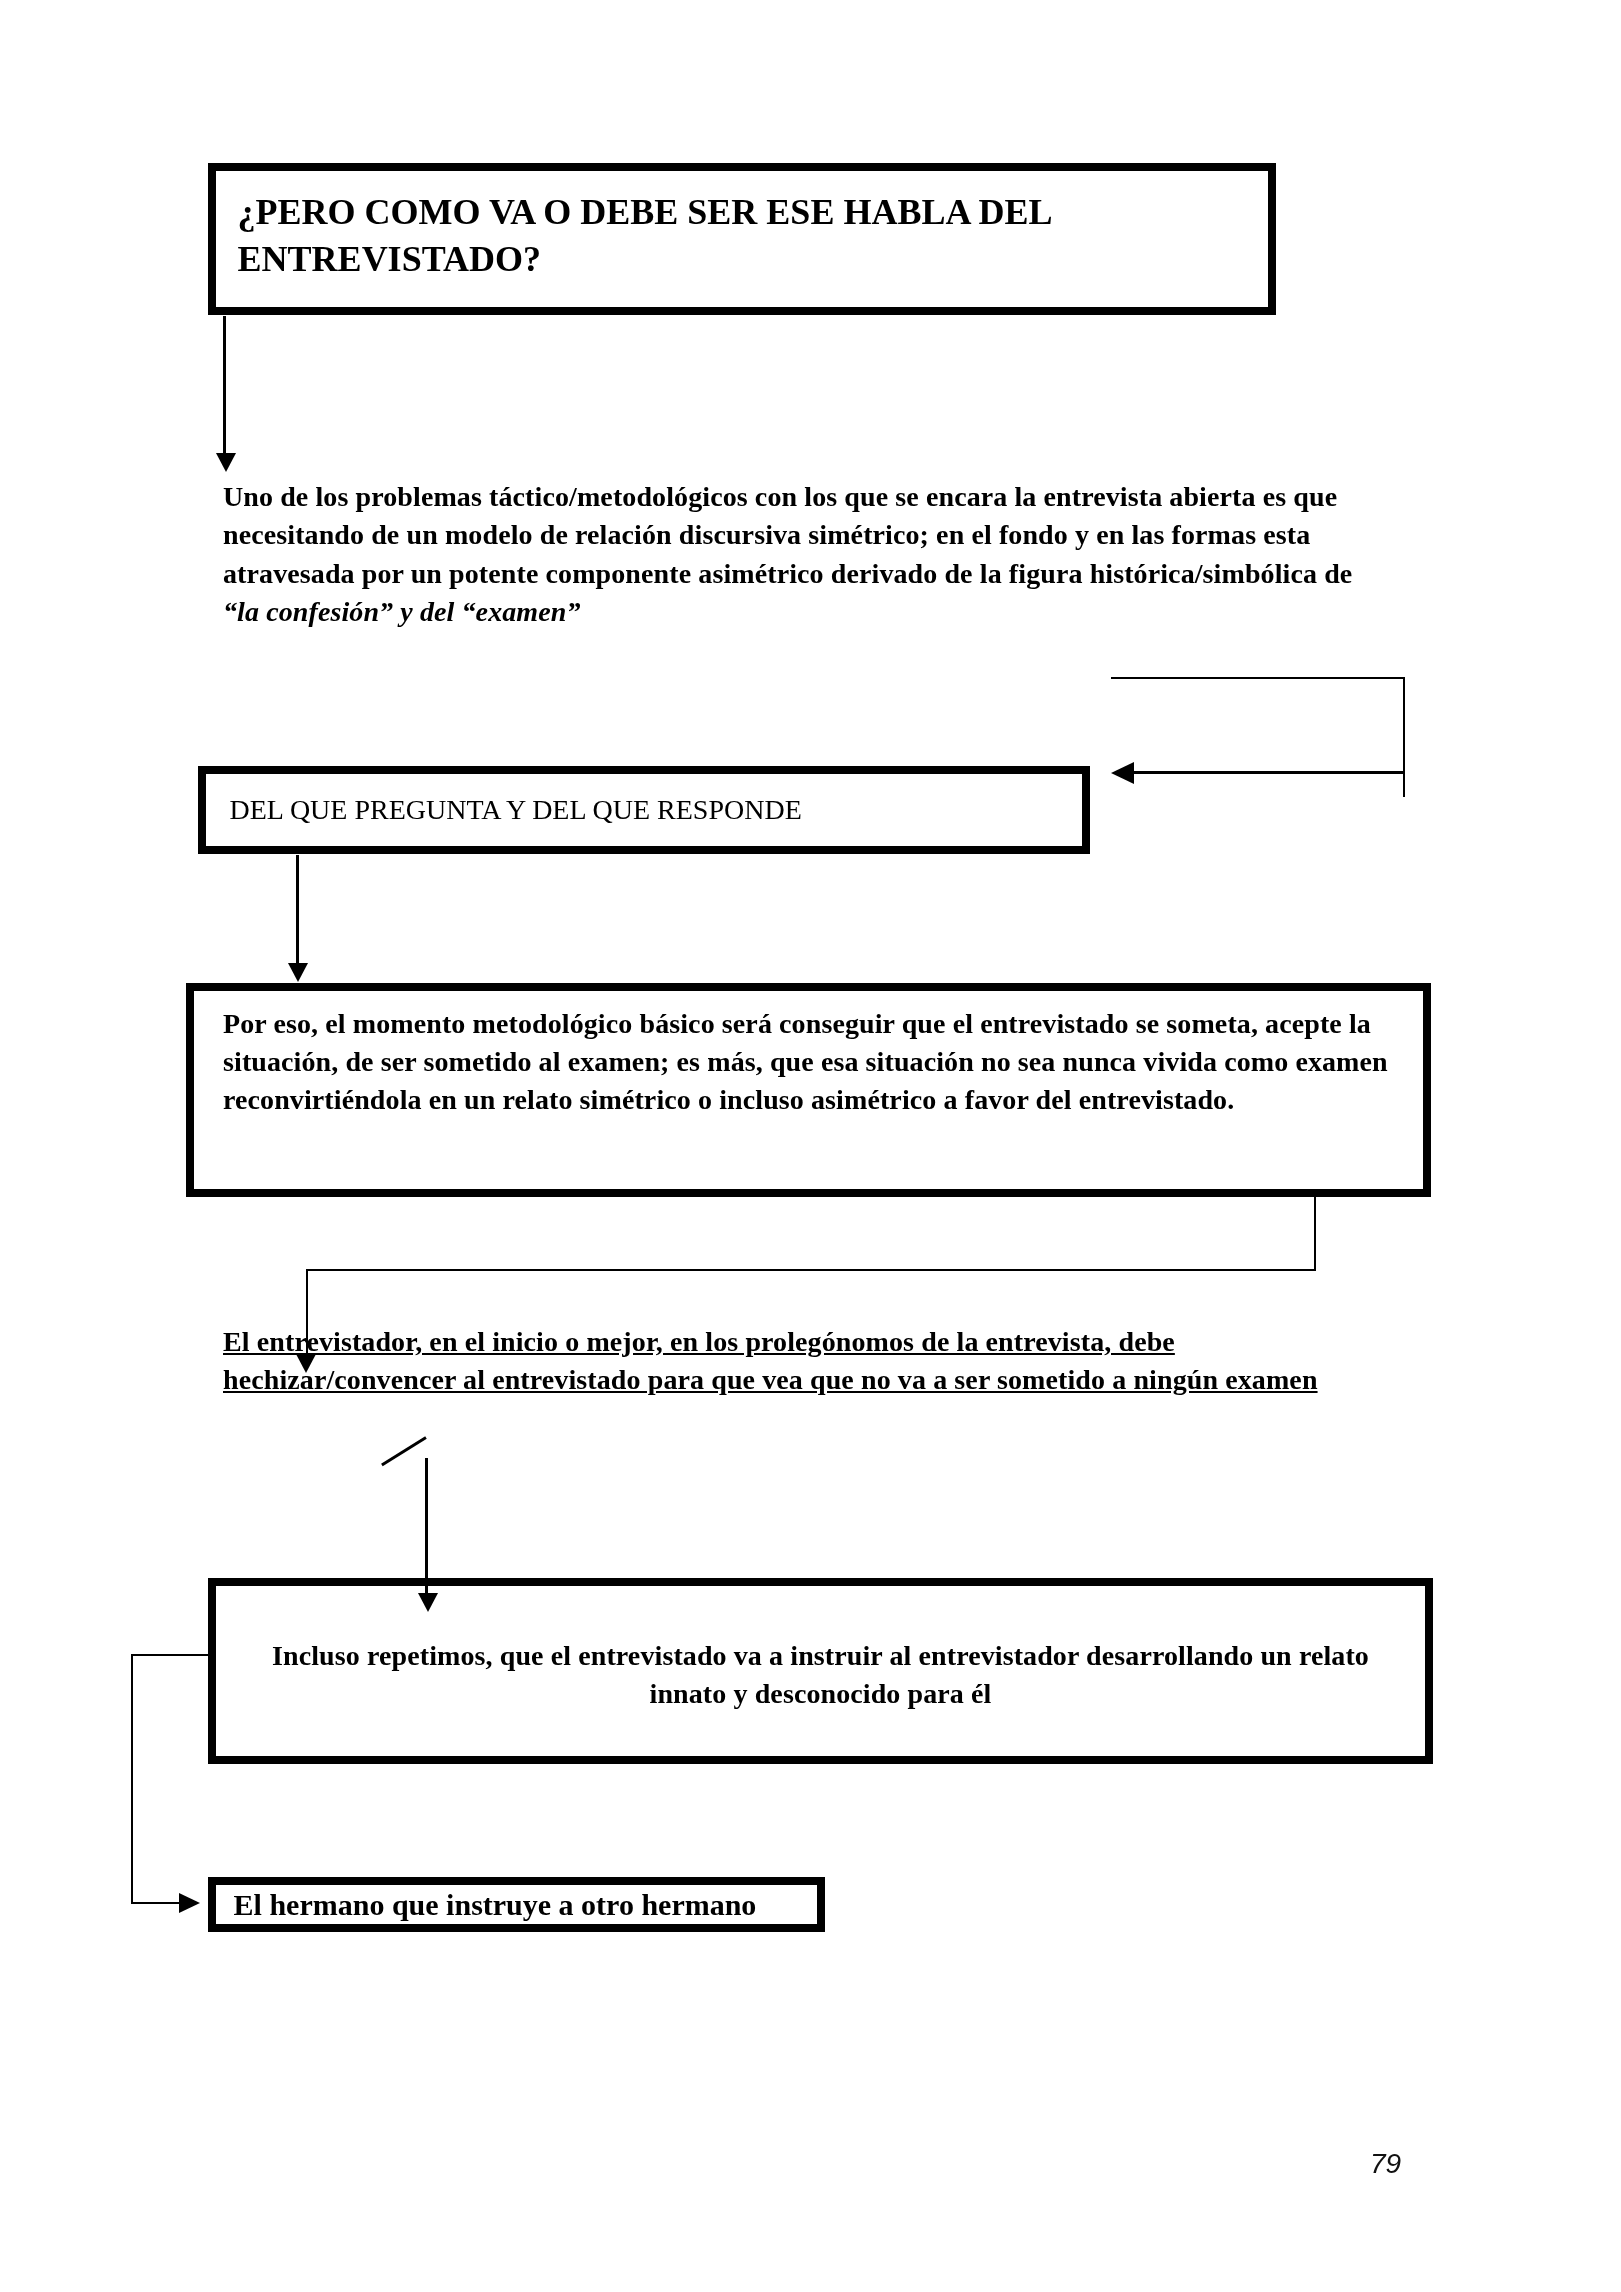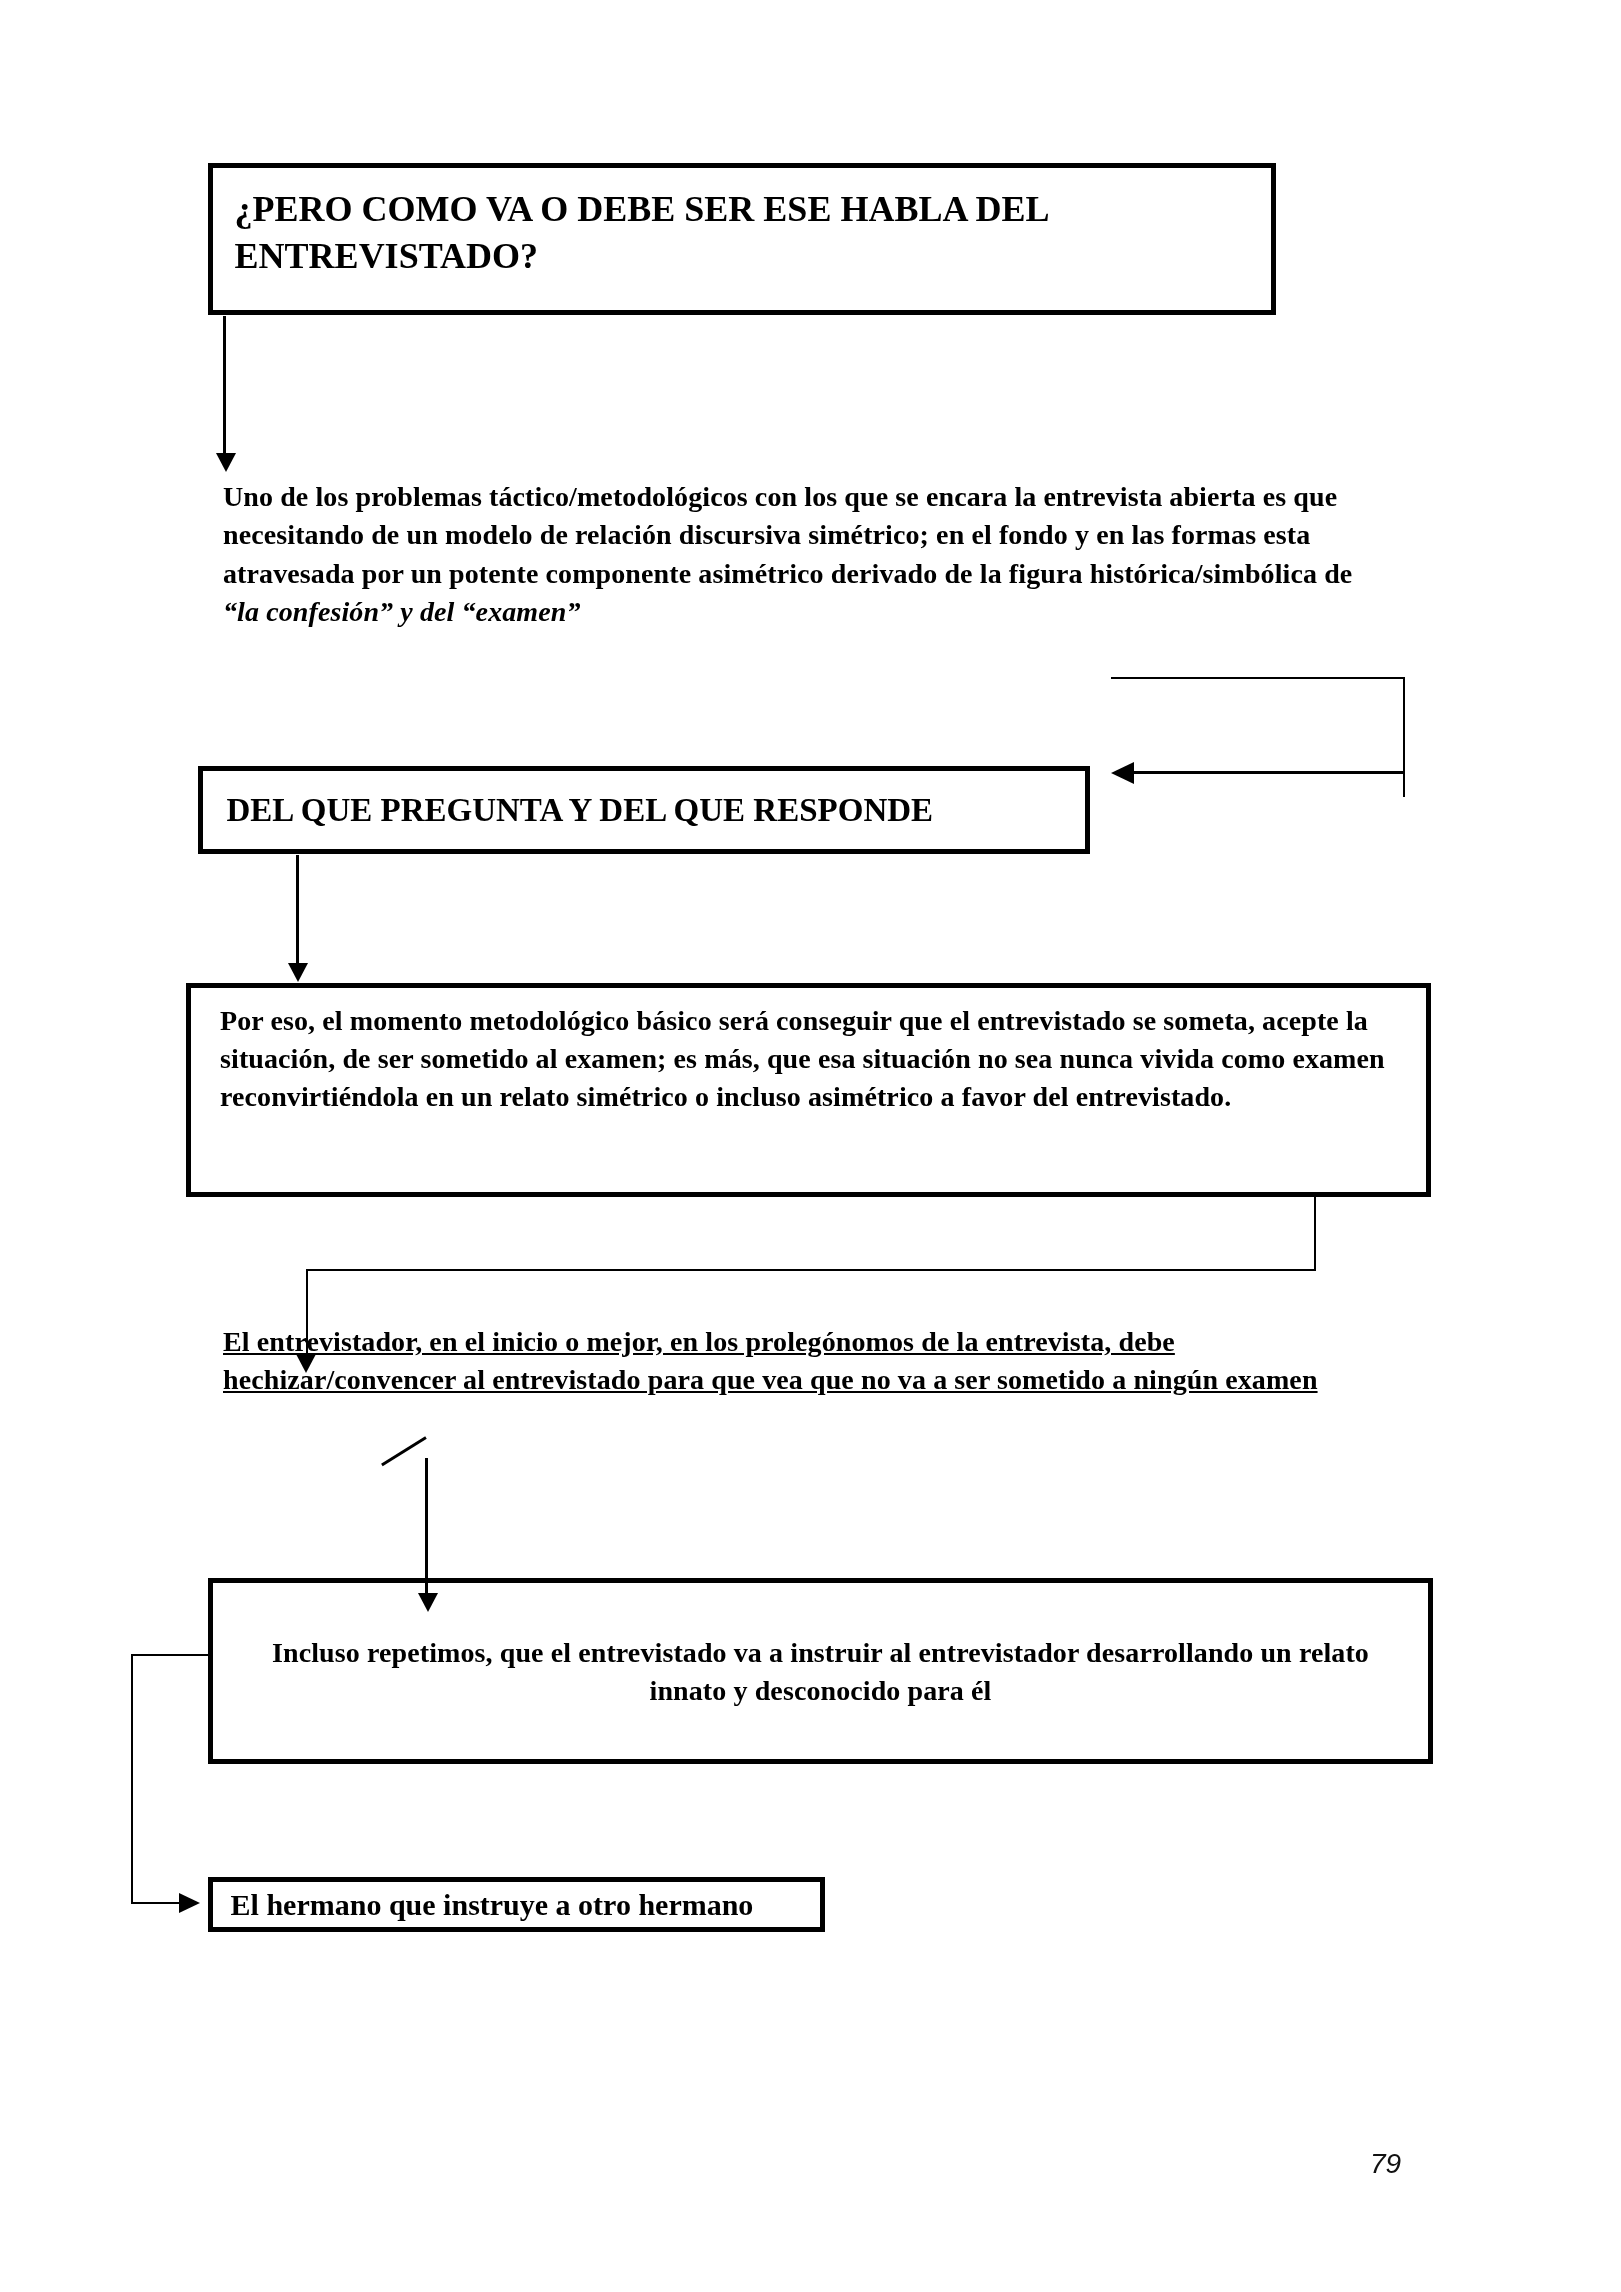--- a/index.html
+++ b/index.html
@@ -13,21 +13,21 @@
     height: 2293px;
     background: #ffffff;
     font-family: "Liberation Serif", "DejaVu Serif", serif;
     color: #000000;
     overflow: hidden;
   }
 
   
   .box {
     position: absolute;
-    border: 5px solid #000000;
+    border: 8px solid #000000;
     box-sizing: border-box;
     background: transparent;
   }
   .plain {
     position: absolute;
     box-sizing: border-box;
   }
 
   .txt {
     font-weight: bold;
@@ -60,22 +60,22 @@
   #box-pregunta {
     left: 198px;
     top: 766px;
     width: 892px;
     height: 88px;
     padding: 0 0 0 23.5px;
     display: flex;
     align-items: center;
   }
   #box-pregunta-text {
-    font-weight: bold;
-    font-size: 33px;
+    font-weight: normal;
+    font-size: 28px;
     line-height: 1.1;
   }
 
   #box-poreso {
     left: 186px;
     top: 983px;
     width: 1245px;
     height: 214px;
     padding: 13.7px 0 0 29px;
   }

